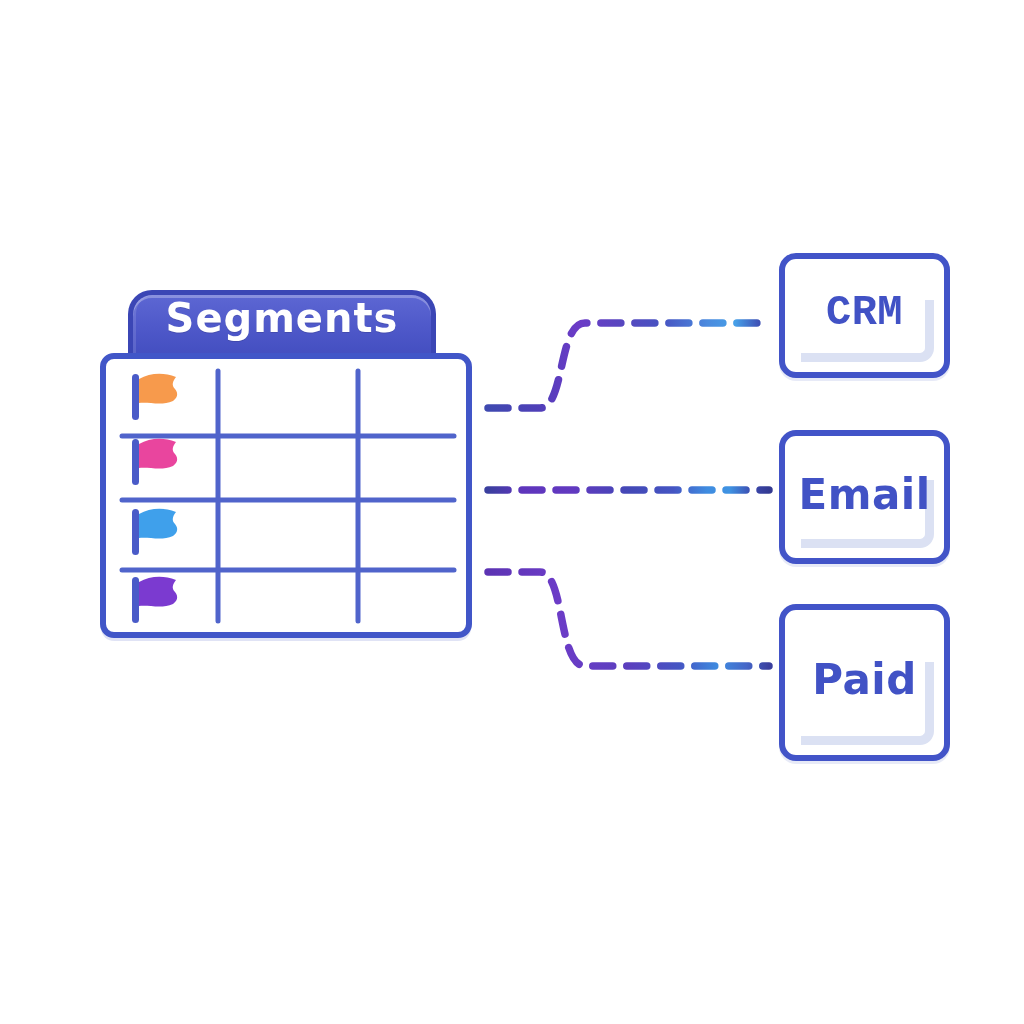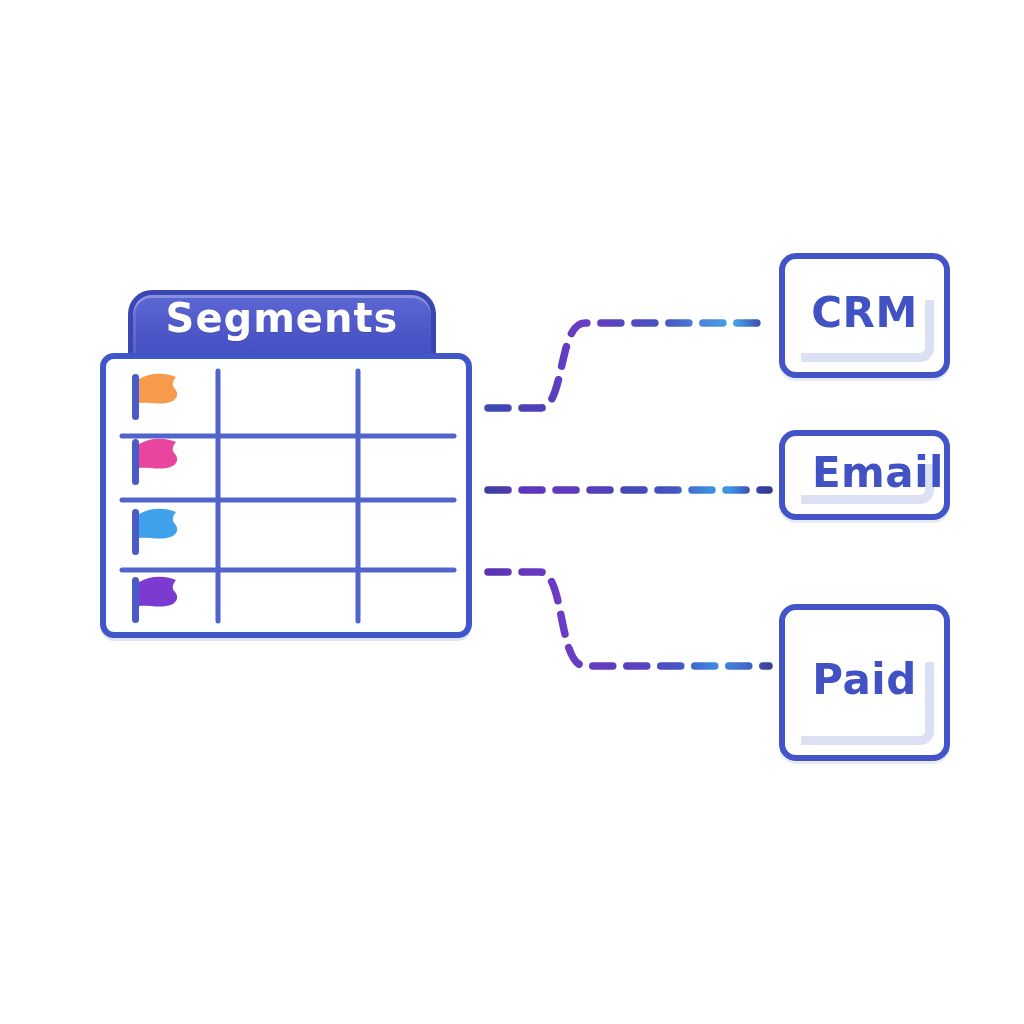--- a/index.html
+++ b/index.html
@@ -61,22 +61,22 @@
     position:absolute;
     width:171px;
     box-sizing:border-box;
     background:#ffffff;
     border:6px solid #4254c8;
     border-radius:17px;
     box-shadow:0 3px 0 rgba(175,185,228,.3);
     display:flex;align-items:center;justify-content:center;
     z-index:2;
   }
-  .box-crm{left:779px;top:253px;height:125px;}
-  .box-email{left:779px;top:430px;height:90px;justify-content:flex-end;}
+  .box-crm{left:779px;top:253px;height:125px;font-family:Liberation Mono, monospace;}
+  .box-email{left:779px;top:430px;height:134px;}
   .box-paid{left:779px;top:604px;height:157px;}
   .target-box .box-label{
     color:#4152c5;
     font-size:42px;
     font-weight:700;
     letter-spacing:0.5px;
     position:relative;
     z-index:2;
     padding-bottom:6px;
   }

